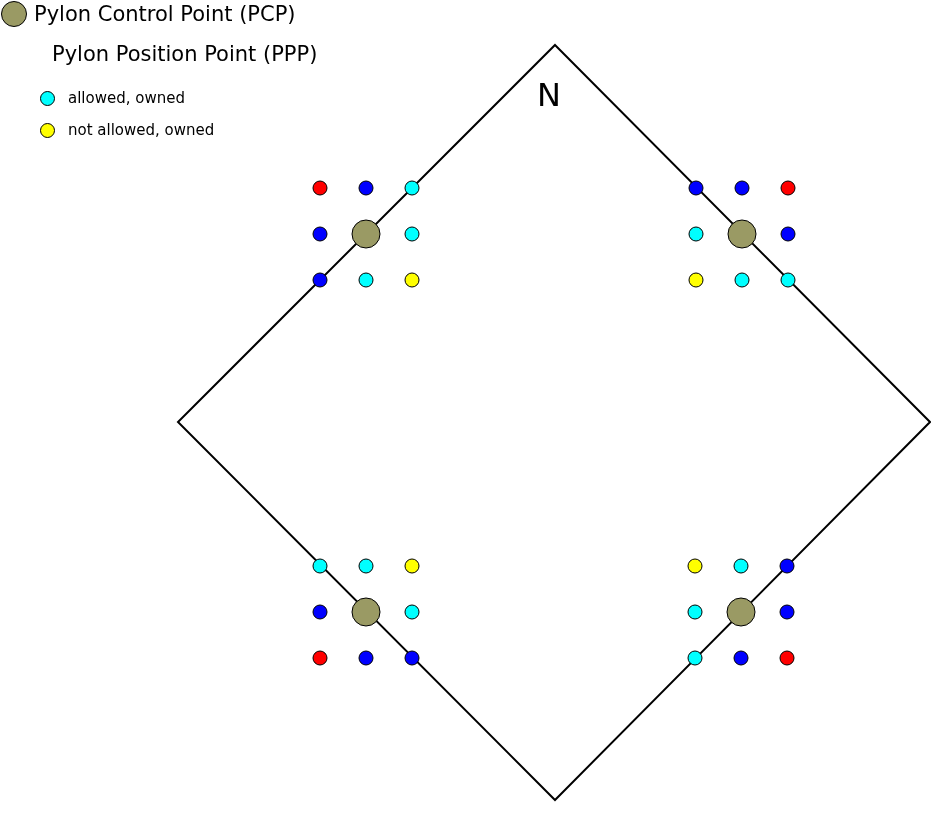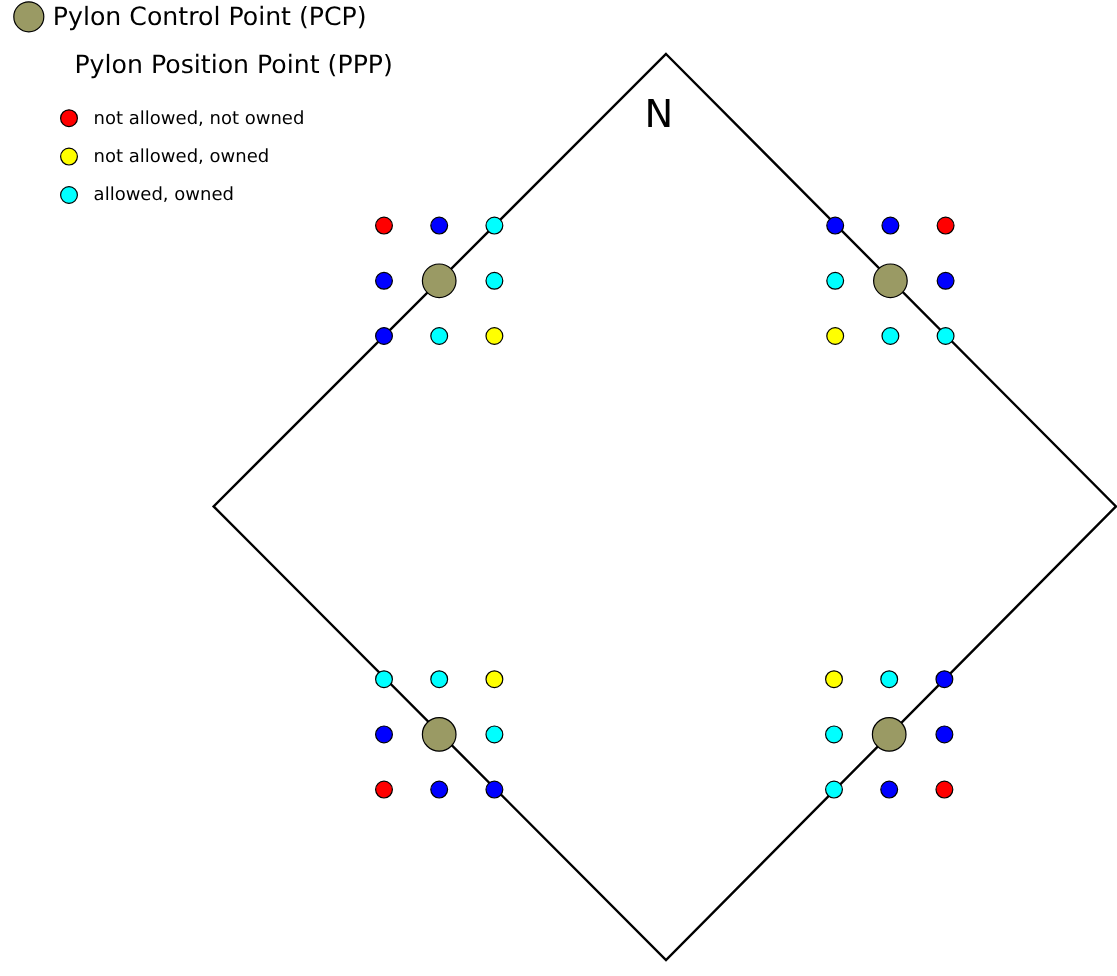--- a/index.html
+++ b/index.html
@@ -16,21 +16,21 @@
     font-family: "DejaVu Sans", sans-serif;
     color: #000000;
   }
   .diagram-svg {
     position: absolute;
     left: 0;
     top: 0;
   }
   .legend {
     position: absolute;
-    left: 10px;
+    left: 0;
     top: 0;
   }
   .legend-pcp-row {
     display: flex;
     align-items: center;
     gap: 7px;
     padding: 1px 0 0 1px;
   }
   .pcp-swatch {
     width: 26px;
@@ -135,27 +135,23 @@
   </svg>
 
   <div class="legend">
     <div class="legend-pcp-row">
       <span class="pcp-swatch" style="background: rgb(154, 154, 100);"></span>
       <span class="pcp-label">Pylon Control Point (PCP)</span>
     </div>
     <div class="ppp-heading">Pylon Position Point (PPP)</div>
     <div class="legend-items">
         <div class="legend-item">
-          <span class="legend-dot" style="background: rgb(255, 0, 0);"></span>
-          <span class="legend-label">not allowed, not owned</span>
+          <span class="legend-dot" style="background: rgb(0, 255, 255);"></span>
+          <span class="legend-label">allowed, owned</span>
         </div>
         <div class="legend-item">
           <span class="legend-dot" style="background: rgb(255, 255, 0);"></span>
           <span class="legend-label">not allowed, owned</span>
-        </div>
-        <div class="legend-item">
-          <span class="legend-dot" style="background: rgb(0, 255, 255);"></span>
-          <span class="legend-label">allowed, owned</span>
         </div>
       </div>
   </div>
 
 </div>
 
 </body></html>

